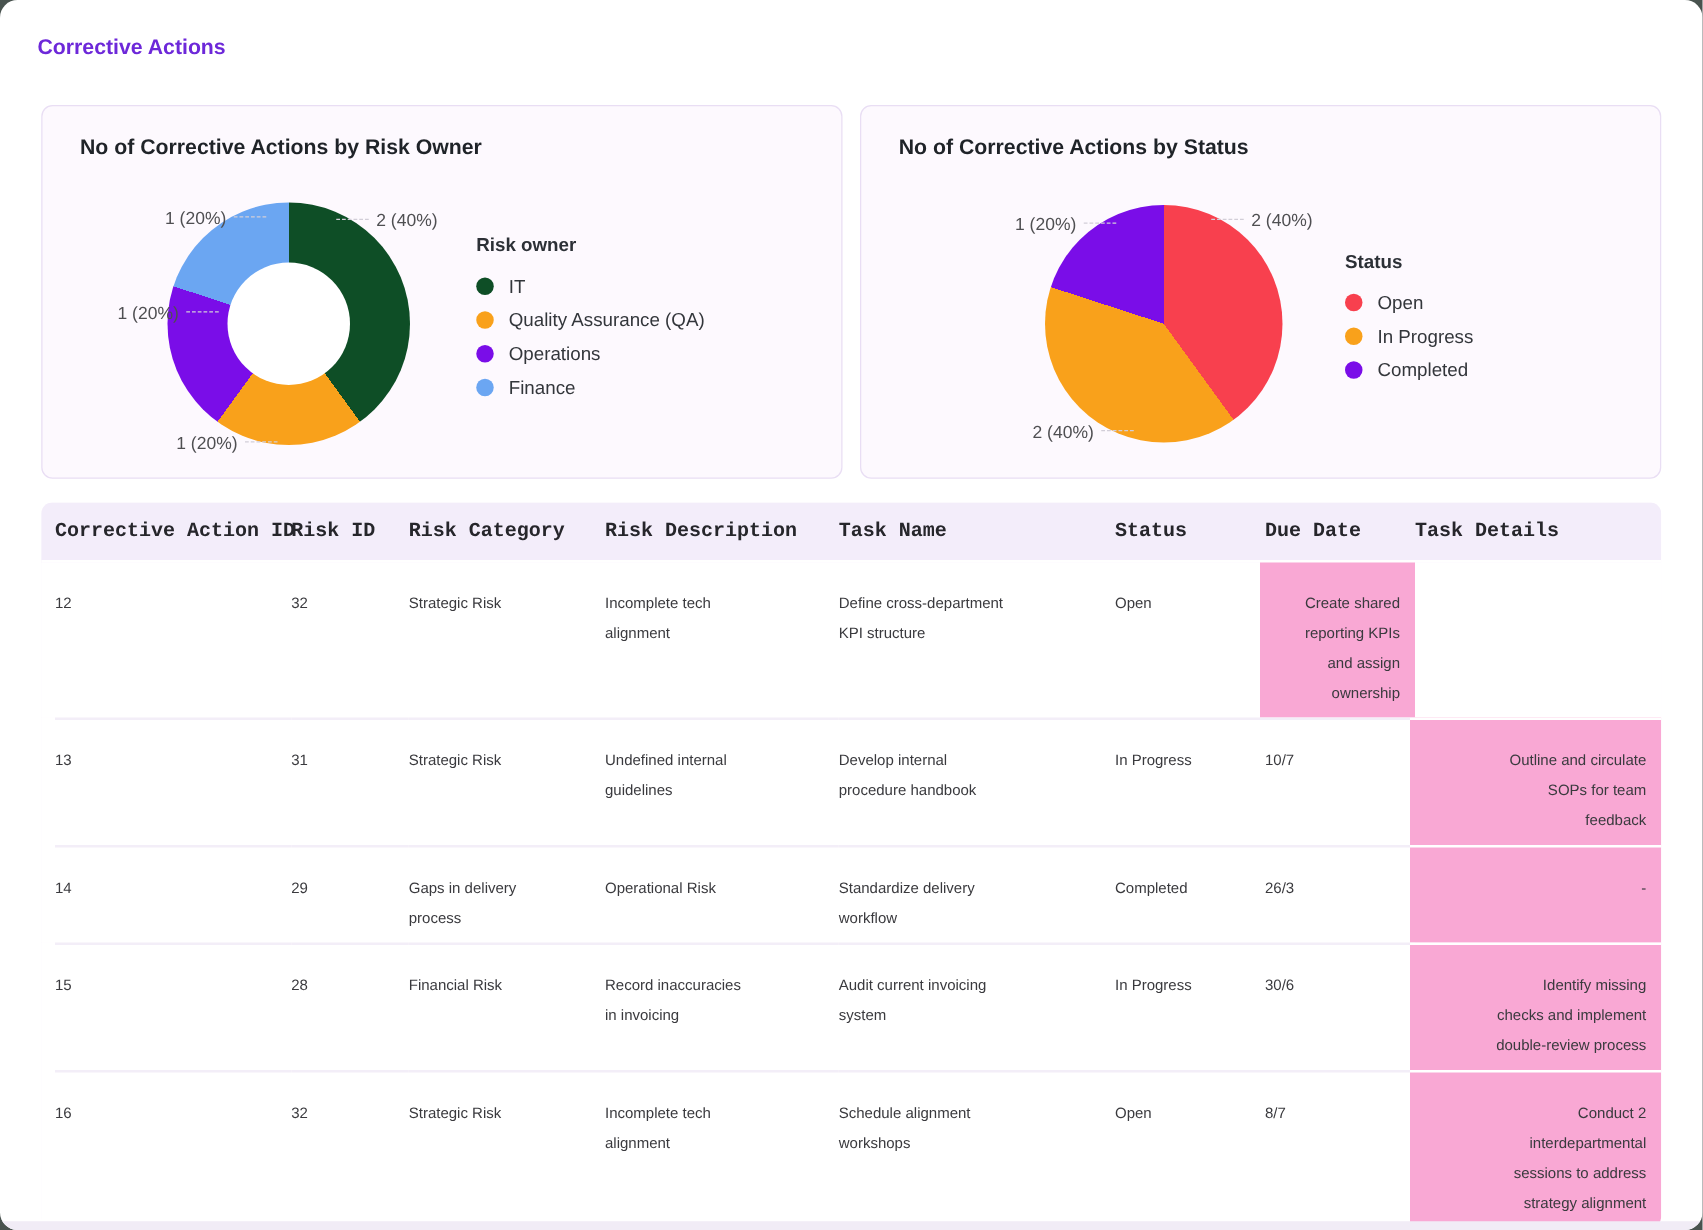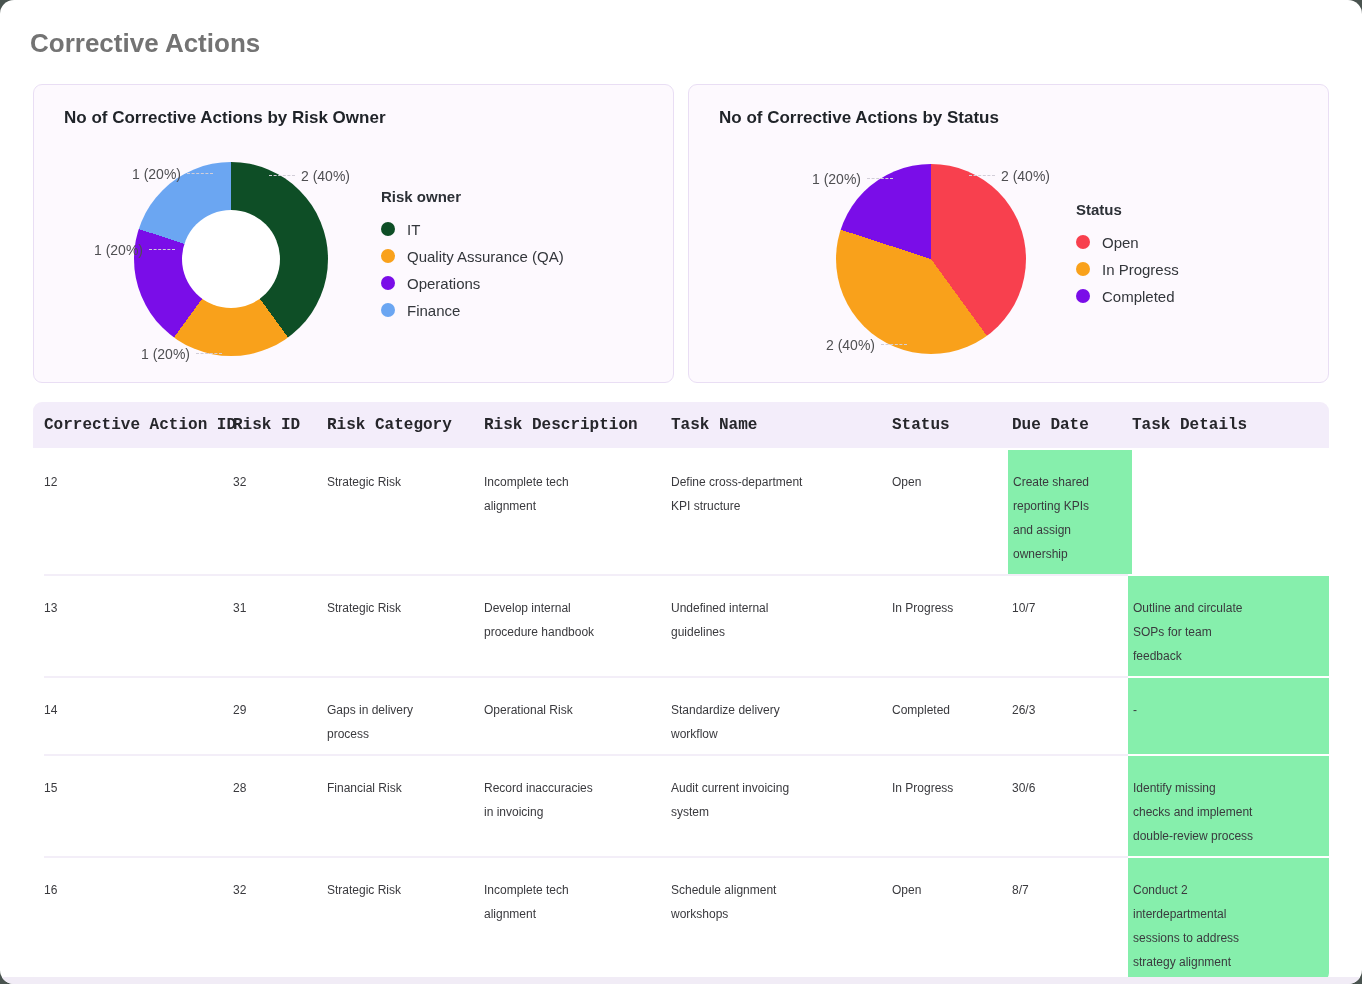--- a/index.html
+++ b/index.html
@@ -15,21 +15,21 @@
     background:#ffffff;
     border-radius:14px;
     overflow:hidden;
   }
   .page-bottom-strip {
     position:absolute; left:0; right:0; bottom:0; height:7px;
     background:#f1ecf6;
   }
   .page-title {
     position:absolute; left:30px; top:28px;
-    font-size:26px; font-weight:700; color:#737373;
+    font-size:17px; font-weight:700; color:#6d28d9;
   }
   
   .card {
     position:absolute; top:84px; width:641px; height:299px;
     background:#fdf9fe;
     border:1px solid #e9def4;
     border-radius:9px;
   }
   .card-1 { left:33px;text-decoration:underline; }
   .card-2 { left:688px; }
@@ -101,23 +101,23 @@
   }
   .t-row { background:#ffffff; }
   .t-row + .t-row > div { border-top:2px solid #f3eef8; }
   .t-row + .t-row > div.details { border-top-color:#ffffff; }
   .cell {
     font-size:12px; color:#3a3a3e; line-height:24px;
     padding:20px 26px 8px 0;
     white-space:pre-line;
   }
   .cell.details {
-    background:#86efac;
+    background:#f9a8d4;
     margin-left:-4px;
-    padding-left:5px; padding-right:12px;
+    padding-left:5px; padding-right:12px;text-align:right;
   }
 </style>
 </head>
 <body>
 
 <div class="page">
   <h1 class="page-title">Corrective Actions</h1>
 
   <div class="card card-1">
     <div class="card-title">No of Corrective Actions by Risk Owner</div>
@@ -198,24 +198,24 @@
 KPI structure</div>
           <div class="cell">Open</div>
           <div class="cell details">Create shared
 reporting KPIs
 and assign ownership</div>
         </div>
         <div class="t-row">
           <div class="cell">13</div>
           <div class="cell">31</div>
           <div class="cell">Strategic Risk</div>
+          <div class="cell">Undefined internal
+guidelines</div>
           <div class="cell">Develop internal
 procedure handbook</div>
-          <div class="cell">Undefined internal
-guidelines</div>
           <div class="cell">In Progress</div>
           <div class="cell">10/7</div>
           <div class="cell details">Outline and circulate
 SOPs for team
 feedback</div>
         </div>
         <div class="t-row">
           <div class="cell">14</div>
           <div class="cell">29</div>
           <div class="cell">Gaps in delivery

